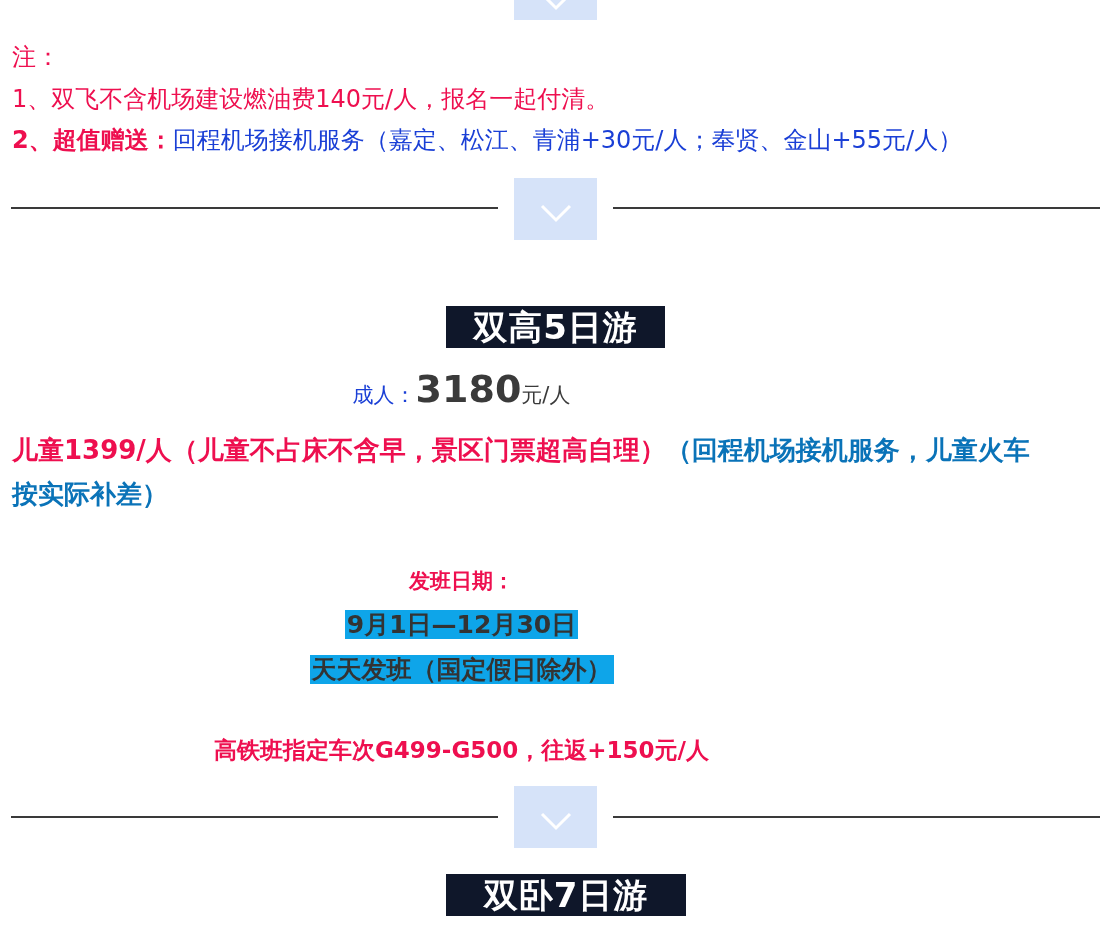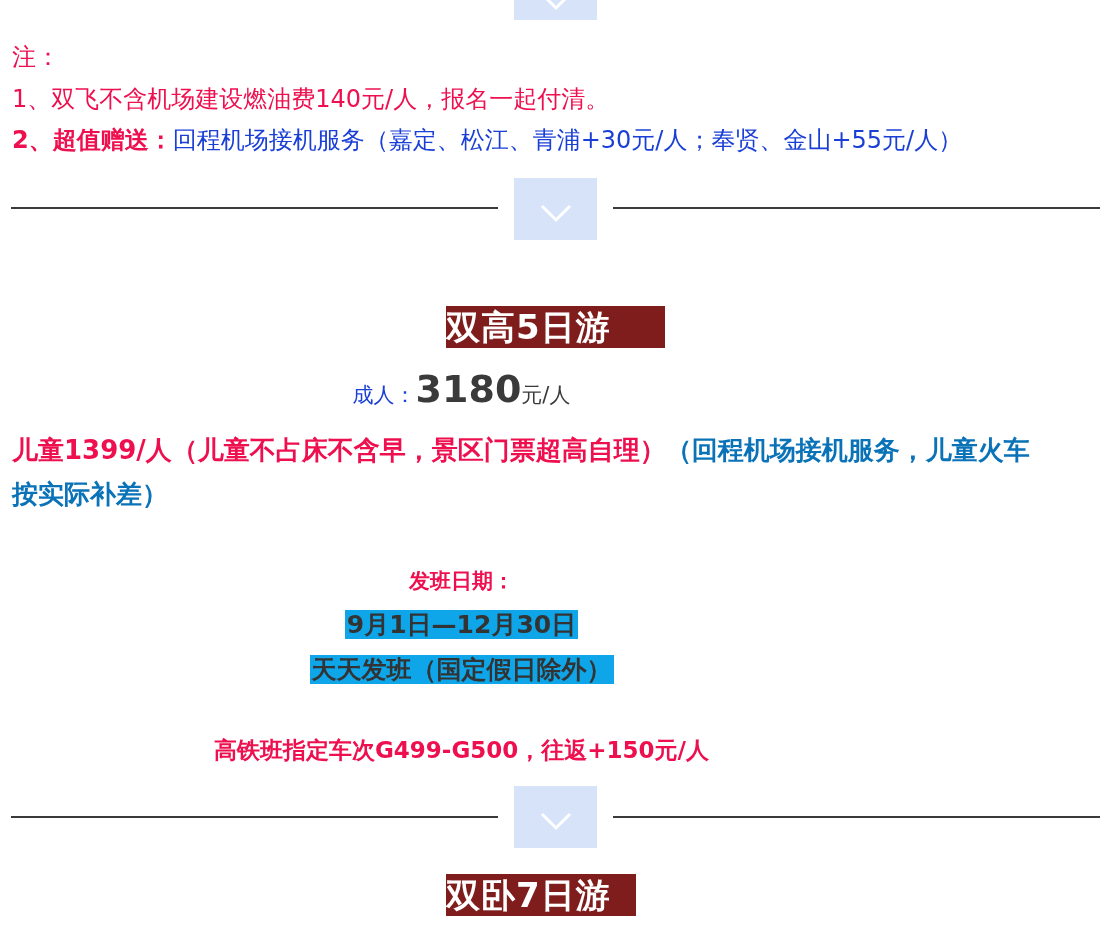--- a/index.html
+++ b/index.html
@@ -12,22 +12,22 @@
       position: absolute; width: 83px; height: 62px; background: #d6e3f9;
     }
     .chev-box svg { position: absolute; left: 0; top: 0; }
     .rule { position: absolute; height: 2px; background: #3a3a3a; }
     .rule.thin { height: 1.5px; }
     .note-line { position: absolute; left: 12px; font-size: 24px; white-space: nowrap; line-height: 30px; }
     .red { color: #ee0f4f; }
     .blue { color: #1a3fd6; }
     .teal { color: #0a73b8; }
     .title-badge {
-      position: absolute; background: #7f1d1d; color: #ffffff; font-weight: bold;
-      font-size: 34px; text-align: left; line-height: 42px; letter-spacing: 1px;
+      position: absolute; background: #0f172a; color: #ffffff; font-weight: bold;
+      font-size: 34px; text-align: center; line-height: 42px; letter-spacing: 1px;
     }
     .center-line { position: absolute; left: 0; width: 923px; text-align: center; white-space: nowrap; }
     .hl { background: #0ea5e9; color: #333333; padding: 0 2px; }
   </style>
 </head>
 <body>
 
 <div class="chev-box" style="left:514px; top:-42px;">
   <svg width="83" height="62">
     <polyline points="28,36 42,50 56,36" fill="none" stroke="#ffffff" stroke-width="3"></polyline>
@@ -70,13 +70,13 @@
 <div class="center-line red" style="top:734px; font-size:23px; font-weight:bold; line-height:32px;">高铁班指定车次G499-G500，往返+150元/人</div>
 
 <div class="rule thin" style="left:11px; top:816px; width:487px;"></div>
 <div class="chev-box" style="left:514px; top:786px;">
   <svg width="83" height="62">
     <polyline points="28,28 42,42 56,28" fill="none" stroke="#ffffff" stroke-width="3"></polyline>
   </svg>
 </div>
 <div class="rule thin" style="left:613px; top:816px; width:487px;"></div>
 
-<div class="title-badge" style="left:446px; top:874px; width:190px;">双卧7日游</div>
+<div class="title-badge" style="left:446px; top:874px; width:240px;">双卧7日游</div>
 
 </body></html>

